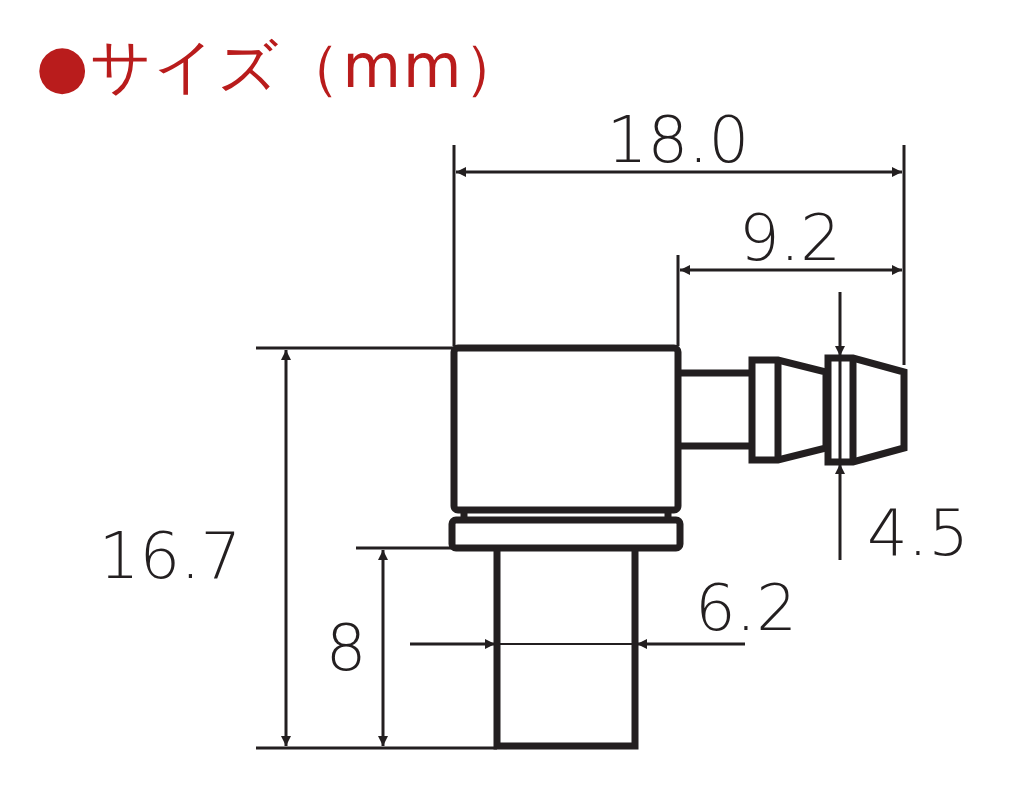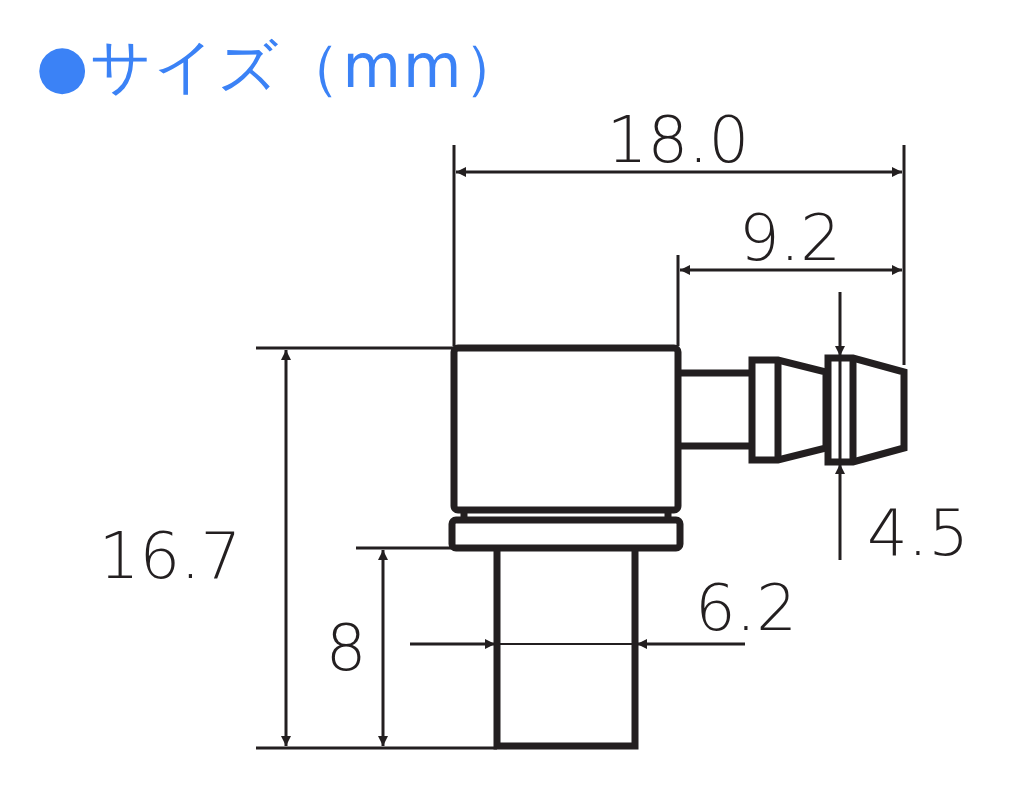--- a/index.html
+++ b/index.html
@@ -1,18 +1,18 @@
 <!DOCTYPE html>
 <html><head>
 <meta charset="utf-8">
 <style>
   html,body{margin:0;padding:0;background:#fff;}
   .wrap{position:relative;width:1024px;height:794px;overflow:hidden;background:#fff;}
   svg{position:absolute;left:0;top:0;}
-  .title{position:absolute;left:36px;top:26px;font-family:"DejaVu Sans",sans-serif;font-size:60px;color:#3b82f6;letter-spacing:2px;line-height:80px;white-space:nowrap;}
+  .title{position:absolute;left:36px;top:26px;font-family:"DejaVu Sans",sans-serif;font-size:60px;color:#b91c1c;letter-spacing:2px;line-height:80px;white-space:nowrap;}
   .dim{font-family:"DejaVu Sans",sans-serif;font-weight:300;fill:#231f20;}
 </style>
 </head>
 <body>
 
 <div class="wrap">
   <div class="title">●サイズ（mm）</div>
 
   <svg width="1024" height="794" viewBox="0 0 1024 794">
     <defs>

